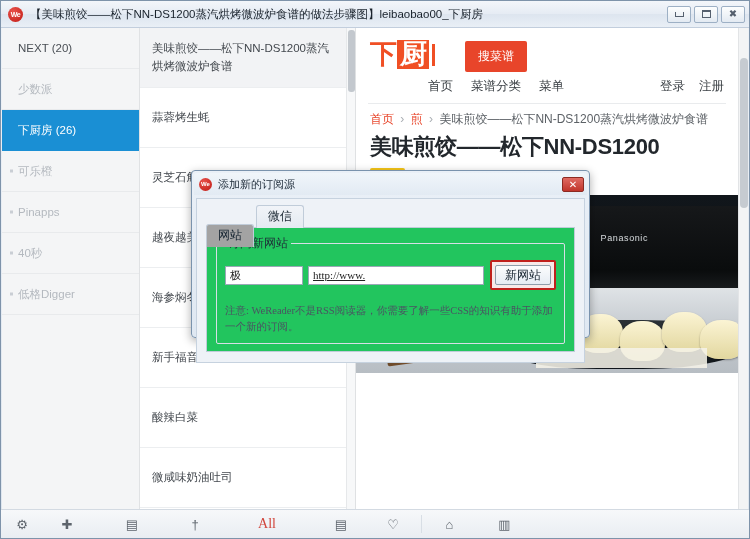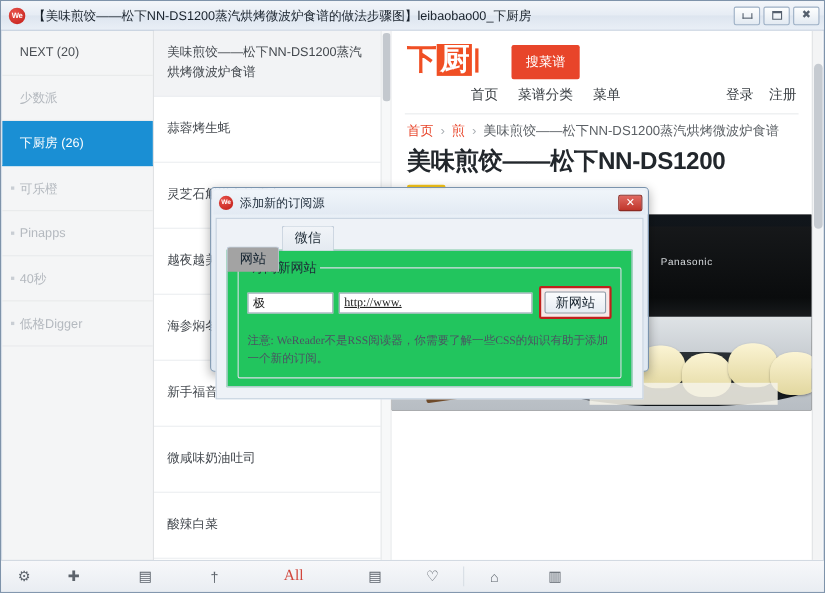--- a/index.html
+++ b/index.html
@@ -387,24 +387,24 @@
       <div class="art-item">
         <span>越夜越美味的</span>
       </div>
       <div class="art-item">
         <span>海参焖冬菇</span>
       </div>
       <div class="art-item">
         <span>新手福音 汤种[学]</span>
       </div>
       <div class="art-item">
+        <span>酸辣白菜</span>
+      </div>
+      <div class="art-item">
         <span>微咸味奶油吐司</span>
-      </div>
-      <div class="art-item">
-        <span>酸辣白菜</span>
       </div>
       <div class="art-item">
         
       </div>
       <div id="list-scroll">
         <div class="thumb"></div>
       </div>
     </div>
 
     <div id="web-pane">

